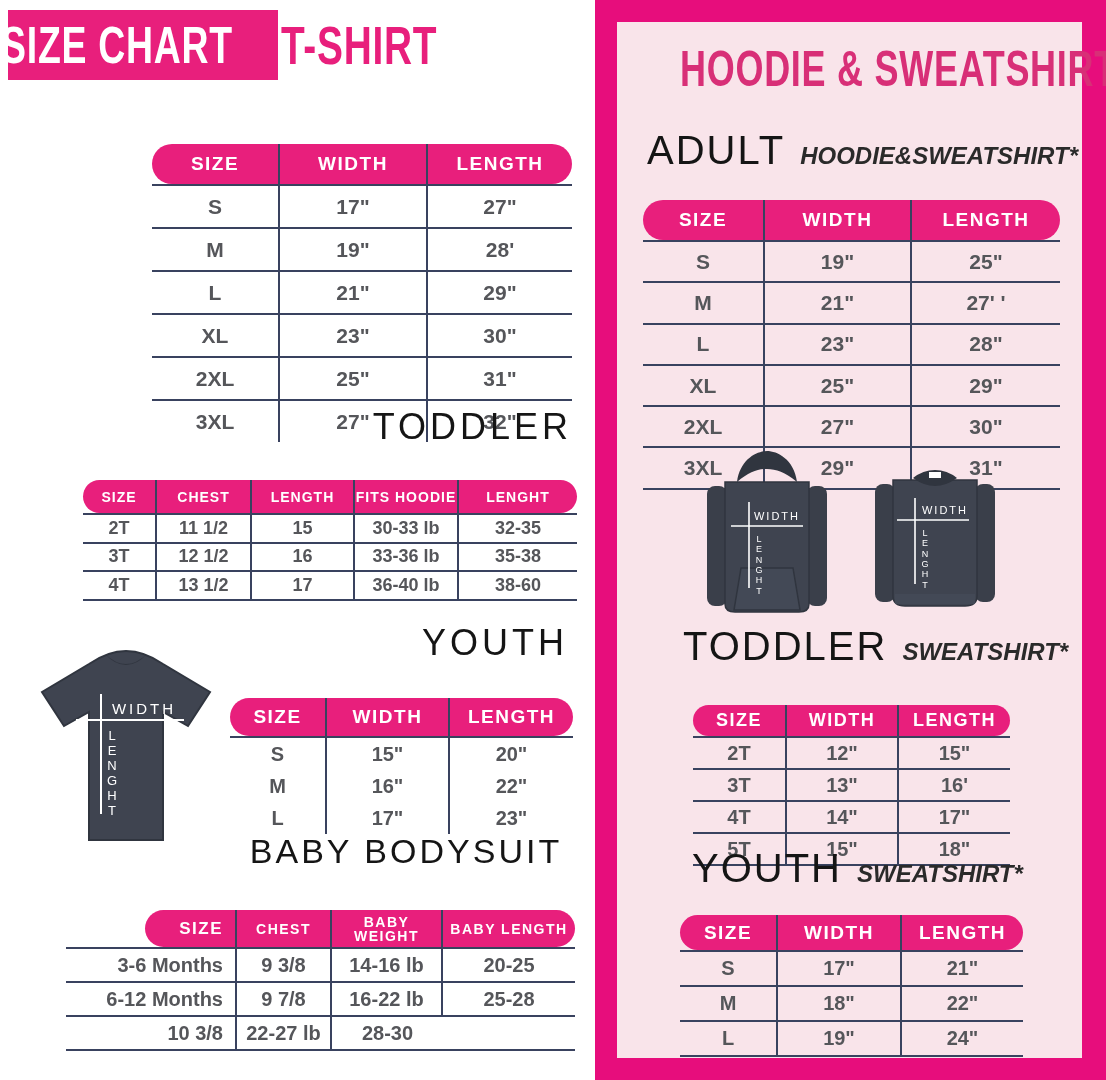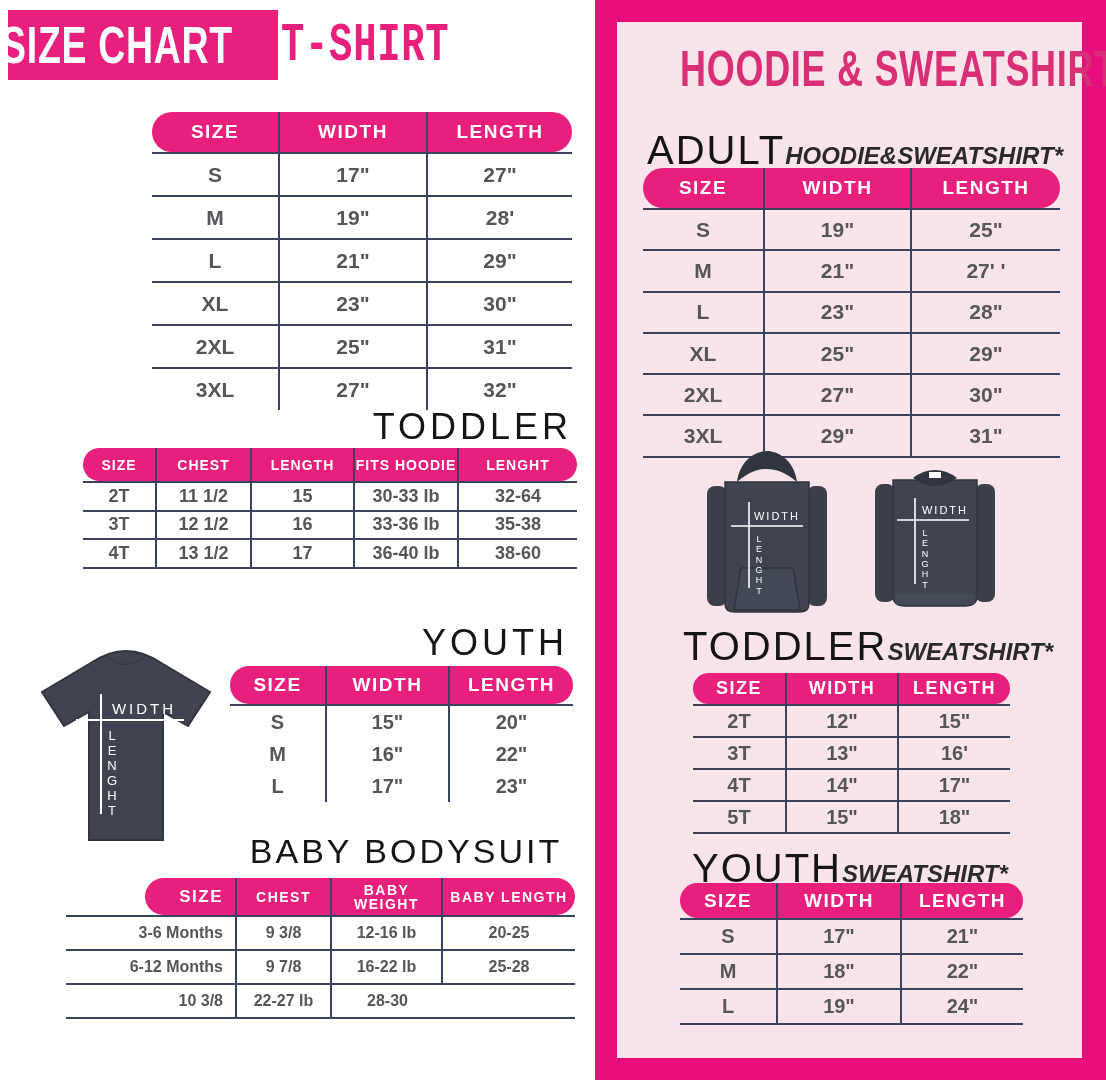--- a/index.html
+++ b/index.html
@@ -9,34 +9,34 @@
 
   
   .cond{display:inline-block;transform:scaleX(.72);transform-origin:center;white-space:nowrap;
         font-weight:bold;letter-spacing:1px;}
   .cond-l{transform-origin:left center;}
 
   
   #badge{left:8px;top:10px;width:270px;height:70px;background:var(--pink,#e81f7c);
          display:flex;align-items:center;justify-content:flex-end;}
   #badge .cond{font-size:52px;color:#fff;}
-  #tshirt-title{left:281px;top:10px;height:70px;display:flex;align-items:center;font-family:Liberation Mono, monospace;}
+  #tshirt-title{left:281px;top:10px;height:70px;display:flex;align-items:center;}
   #tshirt-title .cond{font-size:54px;color:var(--pink,#e81f7c);}
 
   
   .h-light{color:var(--ink,#151515);letter-spacing:4px;font-weight:400;}
   #h-unisex{left:300px;top:72px;width:272px;text-align:right;font-size:34px;}
   #h-toddler{left:290px;top:406px;width:282px;text-align:right;font-size:36px;}
   #h-youth{left:300px;top:622px;width:268px;text-align:right;font-size:36px;}
   #h-baby{left:238px;top:832px;width:336px;text-align:center;font-size:34px;letter-spacing:3px;}
 
   
   .table{position:absolute;}
   .thead{position:relative;display:grid;grid-template-columns:var(--cols);
-         background:var(--pink,#e81f7c);border-radius:24px;overflow:hidden;}
+         background:var(--pink,#e81f7c);border-radius:24px;overflow:hidden;margin-top:32px;}
   .th{position:relative;z-index:1;display:flex;align-items:center;justify-content:center;
       color:#fff;font-weight:bold;letter-spacing:1.5px;text-align:center;
       border-right:2px solid var(--navy,#39425f);}
   .th:last-child{border-right:none;}
   .tbody{border-top:2.5px solid var(--navy,#39425f);}
   .trow{display:grid;grid-template-columns:var(--cols);border-bottom:2.5px solid var(--navy,#39425f);}
   .td{display:flex;align-items:center;justify-content:center;
       color:var(--cell-text,#55565a);font-weight:bold;
       border-right:2.5px solid var(--navy,#39425f);}
   .td:last-child{border-right:none;}
@@ -57,28 +57,28 @@
   .t-youthL .thead{height:38px;} .t-youthL .th{font-size:19px;}
   .t-youthL .trow{height:32px;font-size:20px;}
 
   .t-baby{left:66px;top:878px;width:509px;--cols:171px 95px 111px 132px;}
   .t-baby .thead{height:37px;background:transparent;overflow:visible;}
   .t-baby .thead::before{content:"";position:absolute;left:79px;right:0;top:0;bottom:0;
                          background:var(--pink,#e81f7c);border-radius:19px;}
   .t-baby .th{font-size:14px;line-height:14px;}
   .t-baby .th:first-child,.t-baby .td:first-child{justify-content:flex-end;padding-right:12px;box-sizing:border-box;}
   .t-baby .th:first-child{font-size:17px;}
-  .t-baby .trow{height:32px;font-size:16px;}
+  .t-baby .trow{height:32px;font-size:20px;}
 
   
   #panel{left:595px;top:0;width:511px;height:1080px;background:var(--panel-border,#e70d7c);}
   #panel-bg{position:absolute;left:22px;top:22px;right:24px;bottom:22px;background:var(--panel-bg,#f9e4ea);}
   #panel-title{left:0;right:0;top:40px;text-align:center;}
   #panel-title .cond{font-size:50px;color:var(--title-pink,#d82f77);}
-  .h-row{position:absolute;display:flex;align-items:baseline;gap:0;text-align:center;}
+  .h-row{position:absolute;display:flex;align-items:baseline;gap:15px;text-align:center;}
   .h-big{font-size:40px;color:var(--ink,#151515);letter-spacing:2px;font-weight:400;}
   .h-sub{font-size:24px;color:#2a2a2a;font-style:italic;font-weight:700;letter-spacing:0;}
   #h-adult{left:52px;top:128px;}
   #h-toddlerS{left:88px;top:624px;}
   #h-youthS{left:97px;top:846px;}
 
   .t-adult{left:48px;top:168px;width:417px;--cols:122px 147px 148px;}
   .t-adult .thead{height:40px;} .t-adult .th{font-size:19px;}
   .t-adult .trow{height:39.3px;font-size:21px;}
 
@@ -155,21 +155,21 @@
         <div class="th">LENGTH</div>
         <div class="th">FITS HOODIE</div>
         <div class="th">LENGHT</div>
       </div>
       <div class="tbody">
         <div class="trow">
           <div class="td">2T</div>
           <div class="td">11 1/2</div>
           <div class="td">15</div>
           <div class="td">30-33 lb</div>
-          <div class="td">32-64</div>
+          <div class="td">32-35</div>
         </div>
         <div class="trow">
           <div class="td">3T</div>
           <div class="td">12 1/2</div>
           <div class="td">16</div>
           <div class="td">33-36 lb</div>
           <div class="td">35-38</div>
         </div>
         <div class="trow">
           <div class="td">4T</div>
@@ -221,21 +221,21 @@
       <div class="thead">
         <div class="th">SIZE</div>
         <div class="th">CHEST</div>
         <div class="th">BABY WEIGHT</div>
         <div class="th">BABY LENGTH</div>
       </div>
       <div class="tbody">
         <div class="trow">
           <div class="td">3-6 Months</div>
           <div class="td">9 3/8</div>
-          <div class="td">12-16 lb</div>
+          <div class="td">14-16 lb</div>
           <div class="td">20-25</div>
         </div>
         <div class="trow">
           <div class="td">6-12 Months</div>
           <div class="td">9 7/8</div>
           <div class="td">16-22 lb</div>
           <div class="td">25-28</div>
         </div>
         <div class="trow">
           <div class="td">10 3/8</div>

